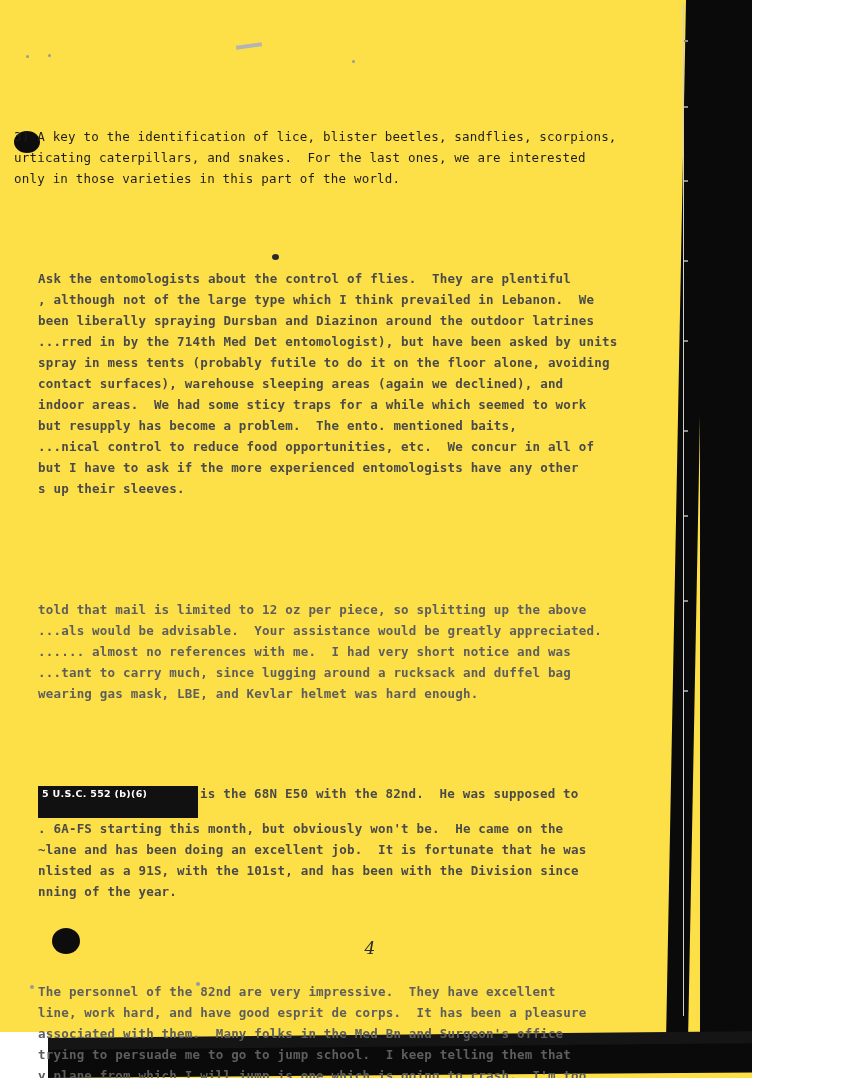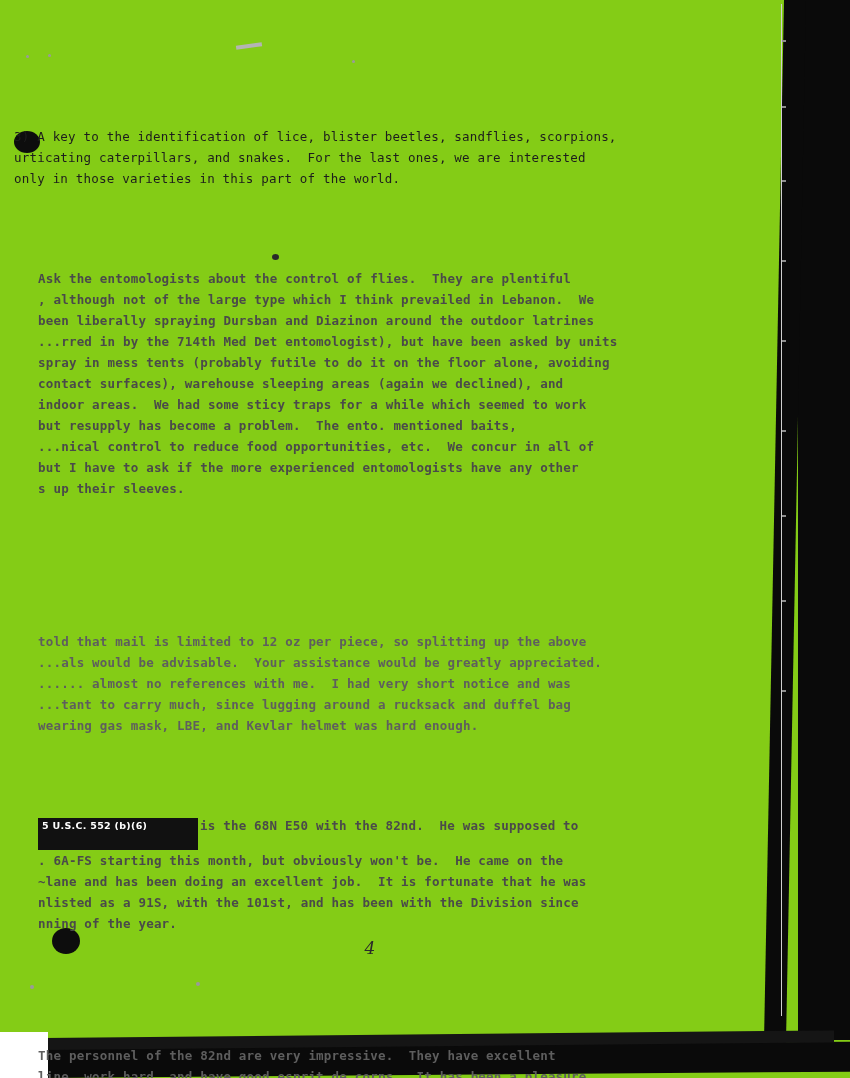--- a/index.html
+++ b/index.html
@@ -2,23 +2,23 @@
 <html><head>
 <meta charset="utf-8">
 <style>
   html, body {
     margin: 0;
     padding: 0;
     background: #ffffff;
   }
   .page {
     position: relative;
-    width: 850px;
+    width: 752px;
     height: 1078px;
-    background: #84cc16;
+    background: #fde047;
     overflow: hidden;
     font-family: "DejaVu Sans Mono", "Liberation Mono", monospace;
   }
 
   
   .edge-right {
     position: absolute;
     top: 0;
     right: 0;
     width: 52px;
@@ -139,21 +139,20 @@
   }
   .para.indent {
     padding-left: 24px;
     font-weight: bold;
   }
   .para.faded {
     color: #4a4a4a;
   }
   .para.faded2 {
     color: #5e5e5e;
-    margin-top: 32px;
   }
 
   
   .redaction {
     display: inline-block;
     background: #111111;
     color: #ffffff;
     font-family: "DejaVu Sans", "Liberation Sans", sans-serif;
     font-size: 9.5px;
     letter-spacing: 0.3px;

